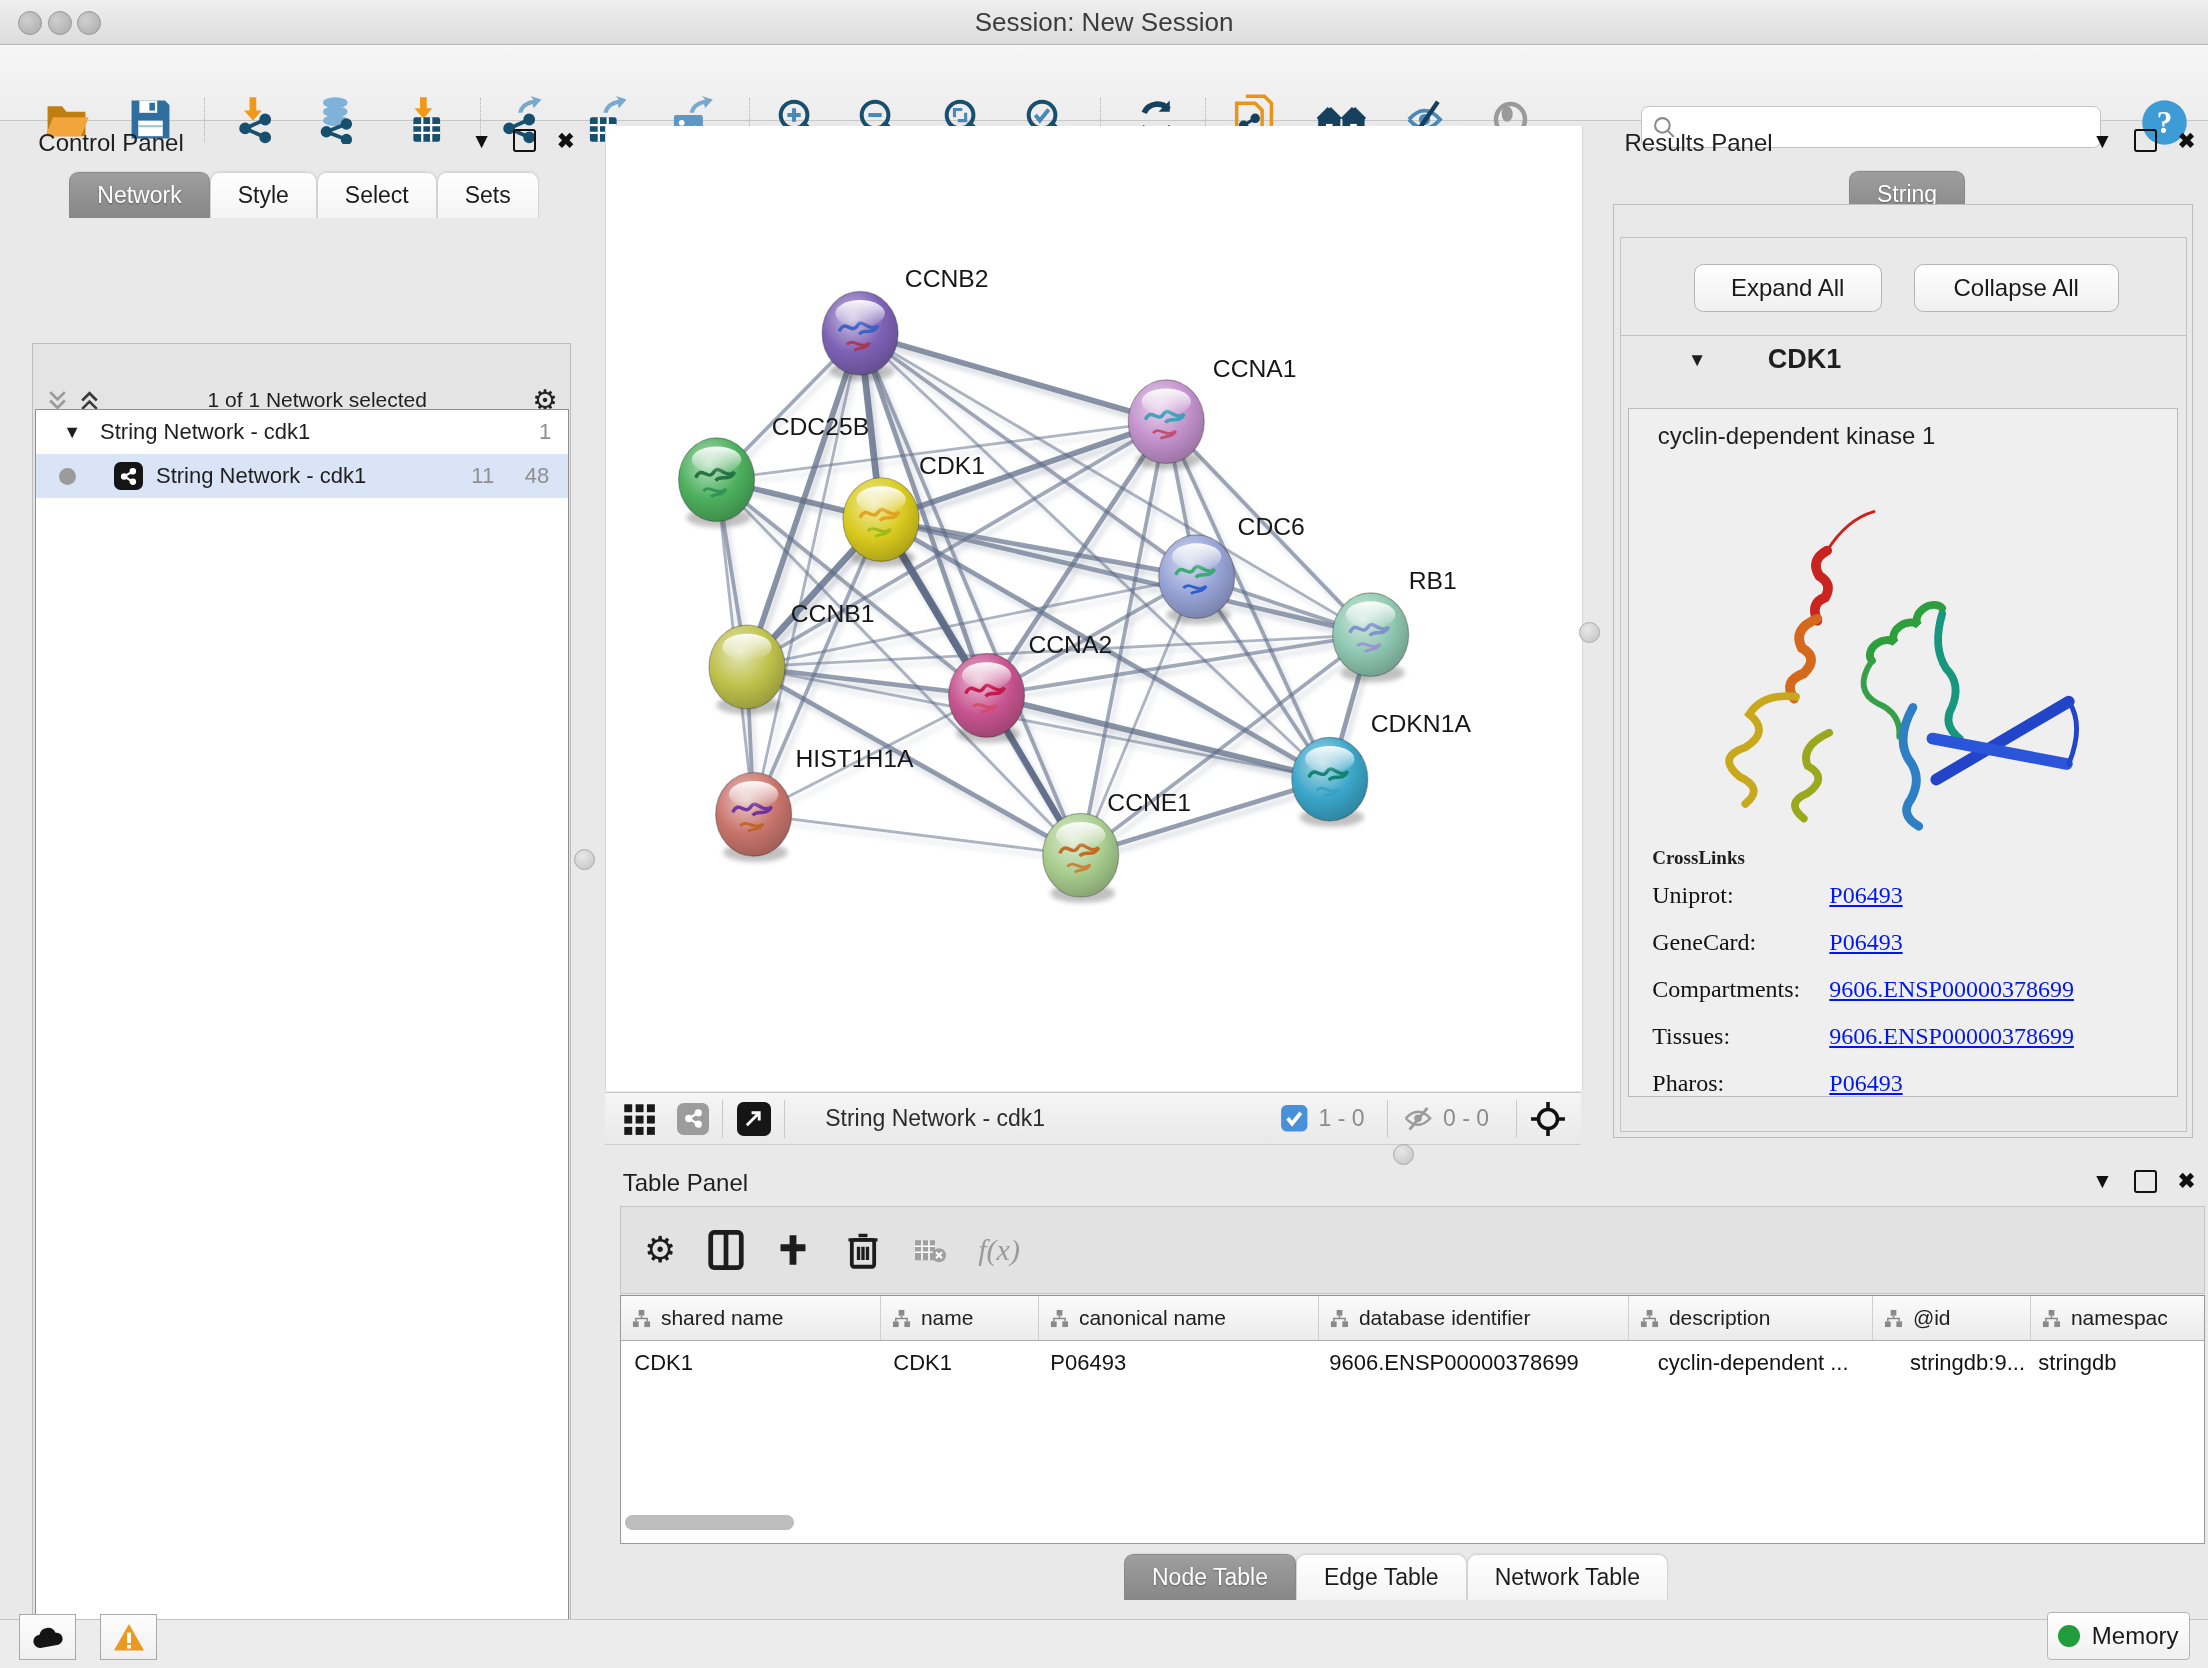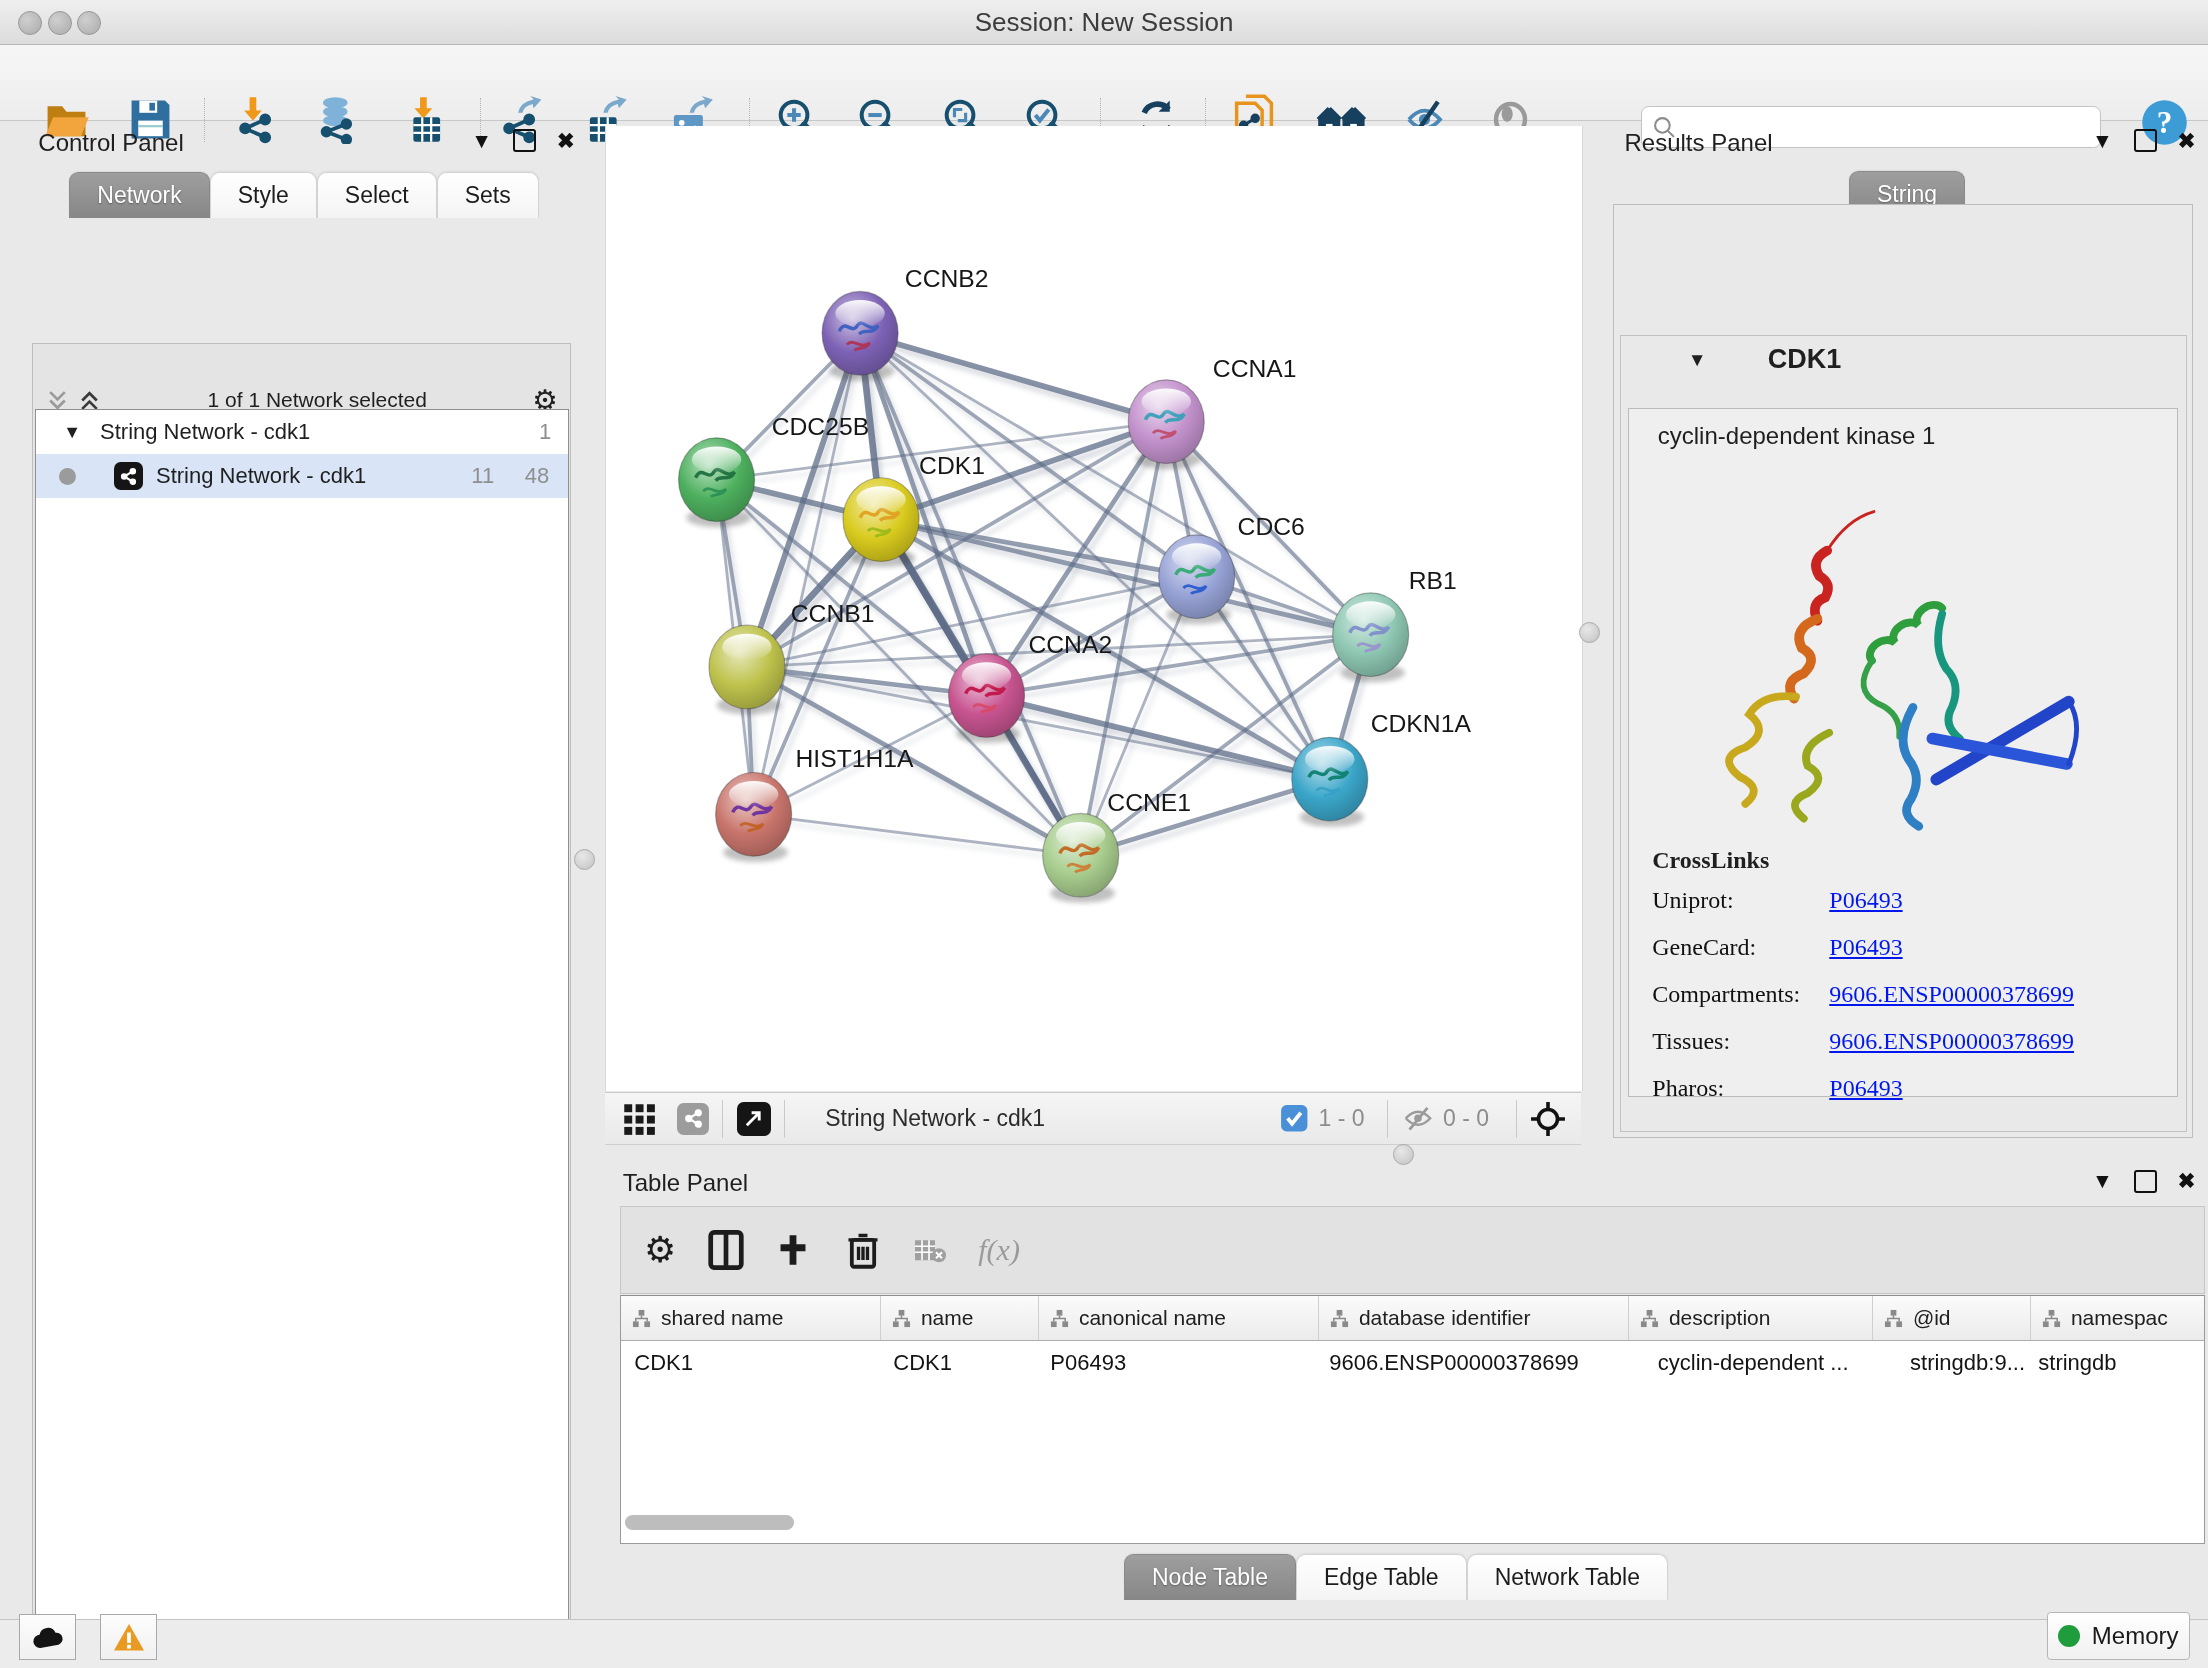--- a/index.html
+++ b/index.html
@@ -567,20 +567,24 @@
 <div class="abs" style="left:1596px;top:126px;width:613px;height:1046px">
   <div class="panel-title abs" style="left:28.5px;top:2.9px">Results Panel</div>
   <div class="win-glyphs" style="left:496px;top:2.9px">
     <span>▼</span>
     <span class="wg-box"></span>
     <span style="font-weight:bold">✖</span>
   </div>
   <span class="tab active abs" style="left:253px;top:45px;border-radius:9.5px">String</span>
 </div>
 <div id="rp-outer" class="abs">
+  <div id="rp-btnbox">
+    <span class="btn" style="position:absolute;left:73px;top:26px;width:186px;height:46px">Expand All</span>
+    <span class="btn" style="position:absolute;left:293px;top:26px;width:203px;height:46px">Collapse All</span>
+  </div>
   <div id="rp-cdk">
     <span style="position:absolute;left:67px;top:13.3px;font-size:19px">▼</span>
     <span style="position:absolute;left:147px;top:7.6px;font-size:27px;font-weight:bold">CDK1</span>
     <div id="rp-desc">
       <div style="margin:13.3px 0 0 28.5px;font-size:24px">cyclin-dependent kinase 1</div>
       <svg width="447" height="380" viewBox="0 0 430 390" style="margin:7.6px 0 0 38px">
         <g fill="none" stroke-linecap="round">
           <path d="M150 95 q20,-32 48,-40" stroke="#c9241f" stroke-width="3"></path>
           <path d="M150 95 q-18,10 -8,26 q14,8 6,22 q-16,6 -8,24" stroke="#c9241f" stroke-width="10"></path>
           <path d="M140 165 q-26,10 -16,30 q18,10 2,26 q-22,8 -10,26" stroke="#d4691e" stroke-width="10"></path>
@@ -588,21 +592,21 @@
           <path d="M152 282 q-30,14 -22,34 q22,12 0,28 q-24,10 -4,26" stroke="#9aa81e" stroke-width="8"></path>
           <path d="M196 208 a15 11 -30 1 1 24 -18 a15 11 -30 1 1 24 -18 a15 11 -30 1 1 24 -18" stroke="#2f9e3c" stroke-width="8"></path>
           <path d="M196 208 q-20 30 6 44 q24 10 22 34" stroke="#35a048" stroke-width="6"></path>
           <path d="M268 160 q-10,34 4,56 q16,16 6,40 q-10,18 8,32" stroke="#18967e" stroke-width="8"></path>
           <path d="M238 256 q-18,32 -4,54 q14,18 2,40 q-12,16 8,28" stroke="#2f7fc4" stroke-width="9"></path>
           <path d="M262 330 L398 250" stroke="#2244c8" stroke-width="12"></path>
           <path d="M258 288 L396 314" stroke="#2a55d8" stroke-width="12"></path>
           <path d="M398 250 q16,24 0,64" stroke="#2244c8" stroke-width="5"></path>
         </g>
       </svg>
-      <div class="serif" style="margin:5.7px 0 13.3px 23px;font-size:24px;font-weight:bold">CrossLinks</div>
+      <div class="serif" style="margin:5.7px 0 13.3px 23px;font-size:19px;font-weight:bold">CrossLinks</div>
       <div id="xlinks" class="serif">
           <div class="xl-row">
             <span class="xl-label">Uniprot:</span>
             <span class="xl-link">P06493</span>
           </div>
           <div class="xl-row">
             <span class="xl-label">GeneCard:</span>
             <span class="xl-link">P06493</span>
           </div>
           <div class="xl-row">

